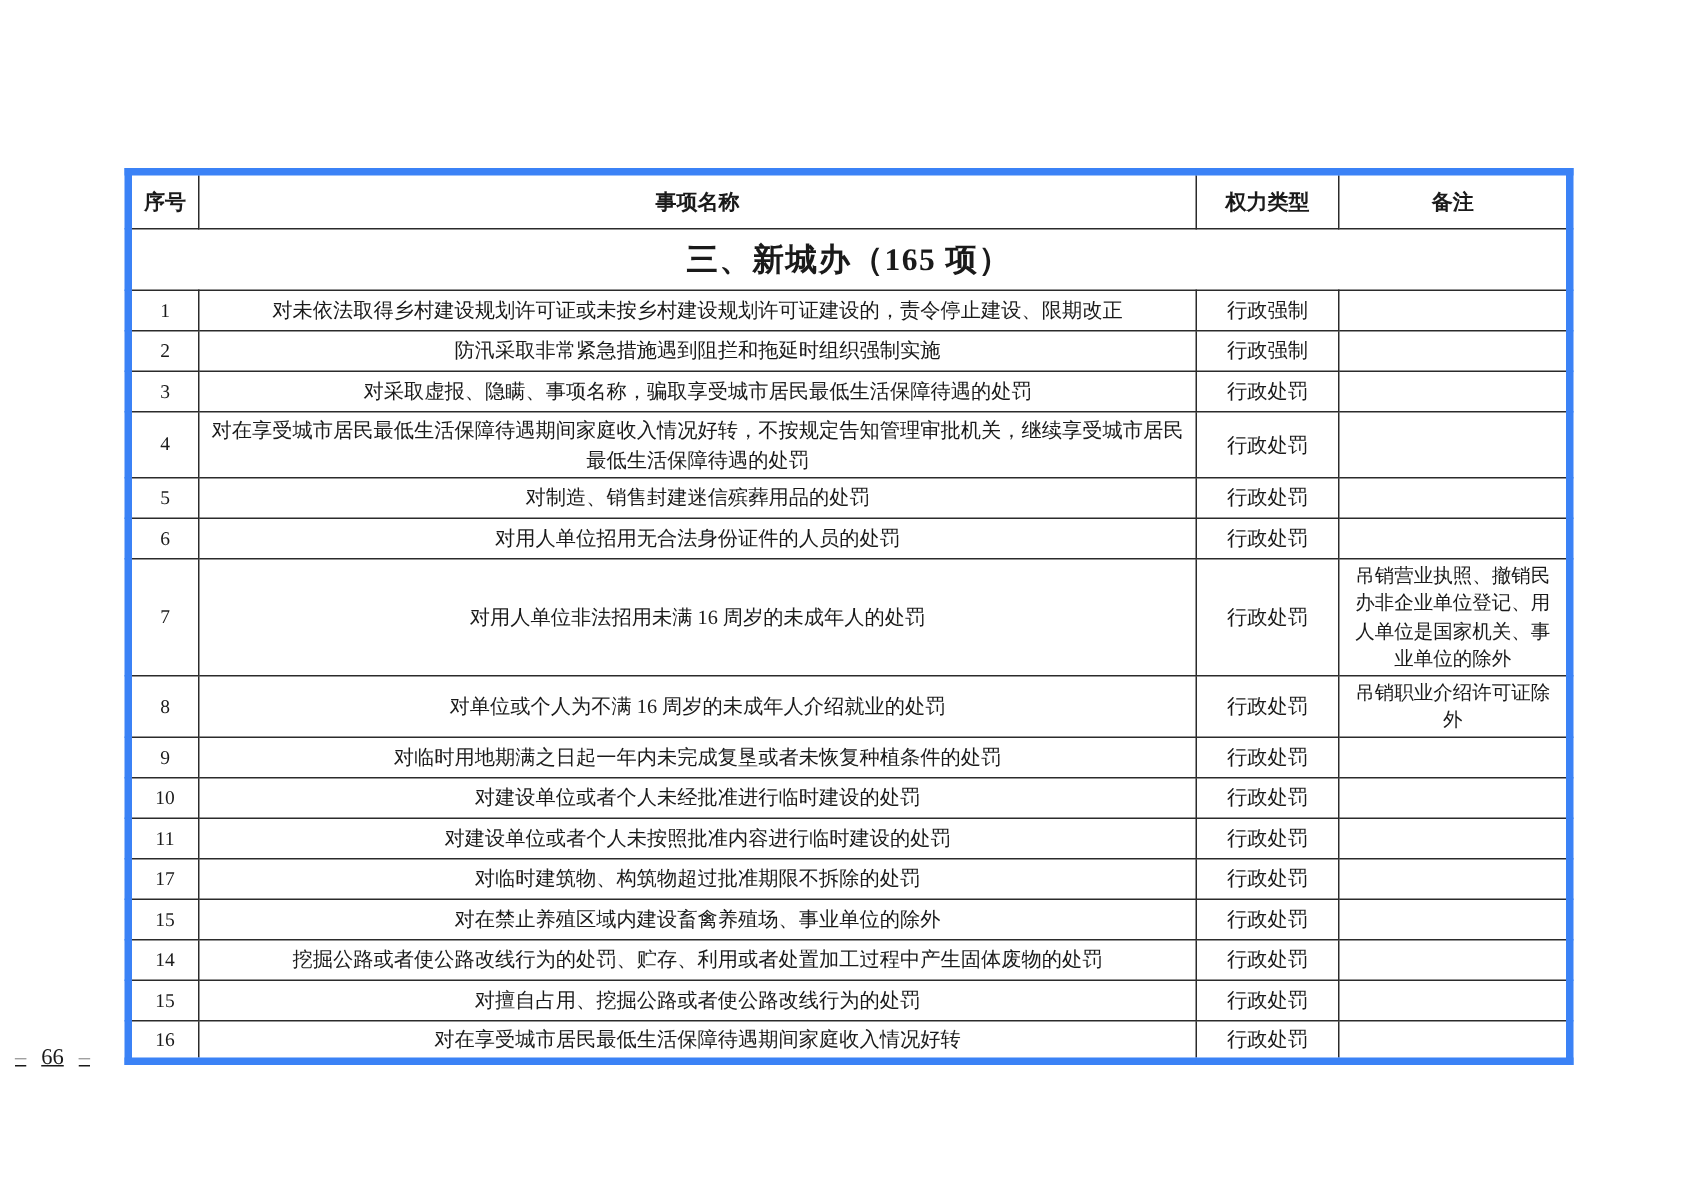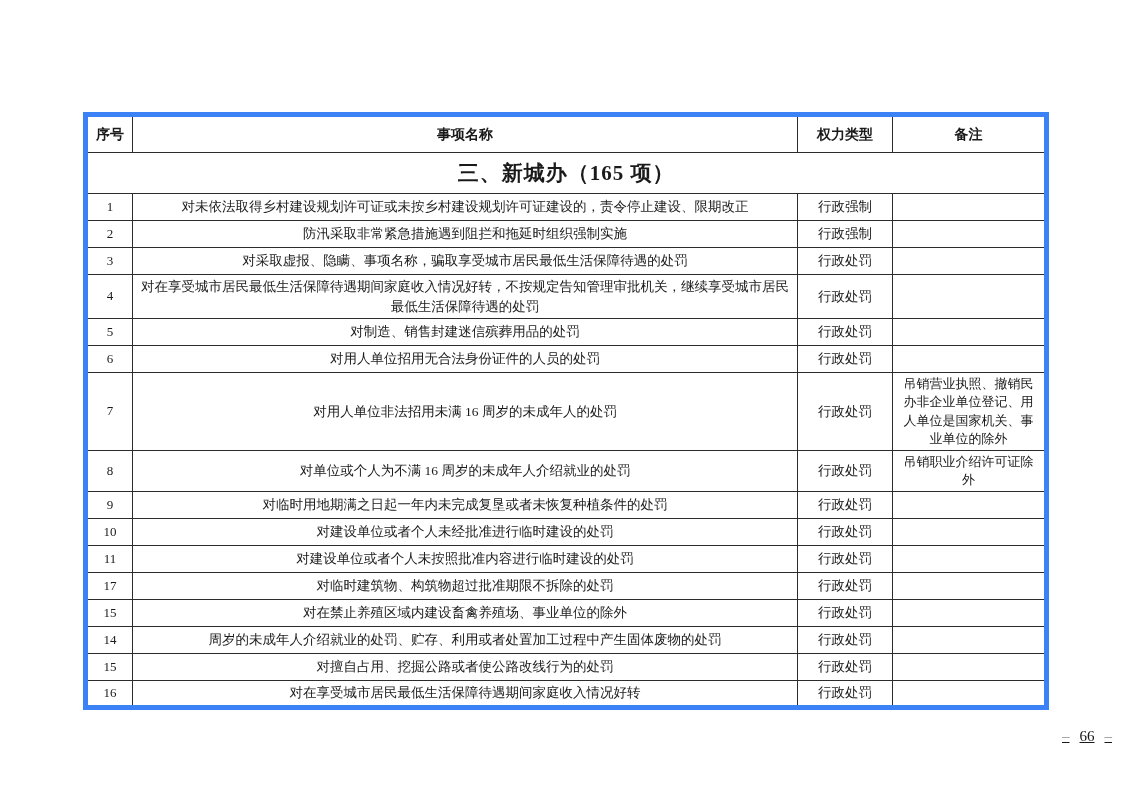--- a/index.html
+++ b/index.html
@@ -46,23 +46,23 @@
     height: 41px;
     letter-spacing: 1px;
     margin-top: 16px;
   }
   .data-row { height: 27px; }
   .data-row td.cell-no { font-size: 13px; }
   .data-row td.cell-remark { font-size: 13px; line-height: 1.4; }
   .page-footer {
     position: absolute;
     left: 0;
-    top: 728px;
+    top: 697px;
     width: 100%;
-    text-align: right;
+    text-align: left;
     font-size: 15px;
     color: #1a1a1a;
     text-decoration: underline;
   }
   .page-footer .dash {
     color: #8a8a8a;
     margin: 0 10px;
   }
 </style>
 </head>
@@ -175,21 +175,21 @@
 
   <tr class="data-row">
     <td class="cell-no">15</td>
     <td class="cell-name">对在禁止养殖区域内建设畜禽养殖场、事业单位的除外</td>
     <td class="cell-type">行政处罚</td>
     <td class="cell-remark"></td>
   </tr>
 
   <tr class="data-row">
     <td class="cell-no">14</td>
-    <td class="cell-name">周岁的未成年人介绍就业的处罚、贮存、利用或者处置加工过程中产生固体废物的处罚</td>
+    <td class="cell-name">挖掘公路或者使公路改线行为的处罚、贮存、利用或者处置加工过程中产生固体废物的处罚</td>
     <td class="cell-type">行政处罚</td>
     <td class="cell-remark"></td>
   </tr>
 
   <tr class="data-row">
     <td class="cell-no">15</td>
     <td class="cell-name">对擅自占用、挖掘公路或者使公路改线行为的处罚</td>
     <td class="cell-type">行政处罚</td>
     <td class="cell-remark"></td>
   </tr>

